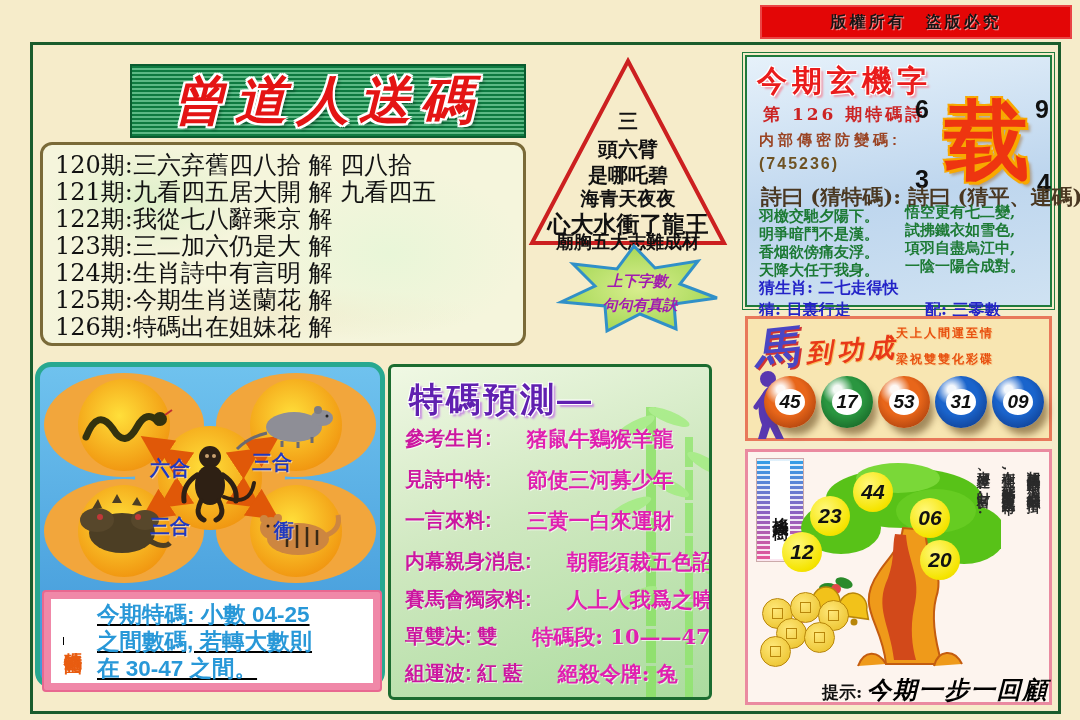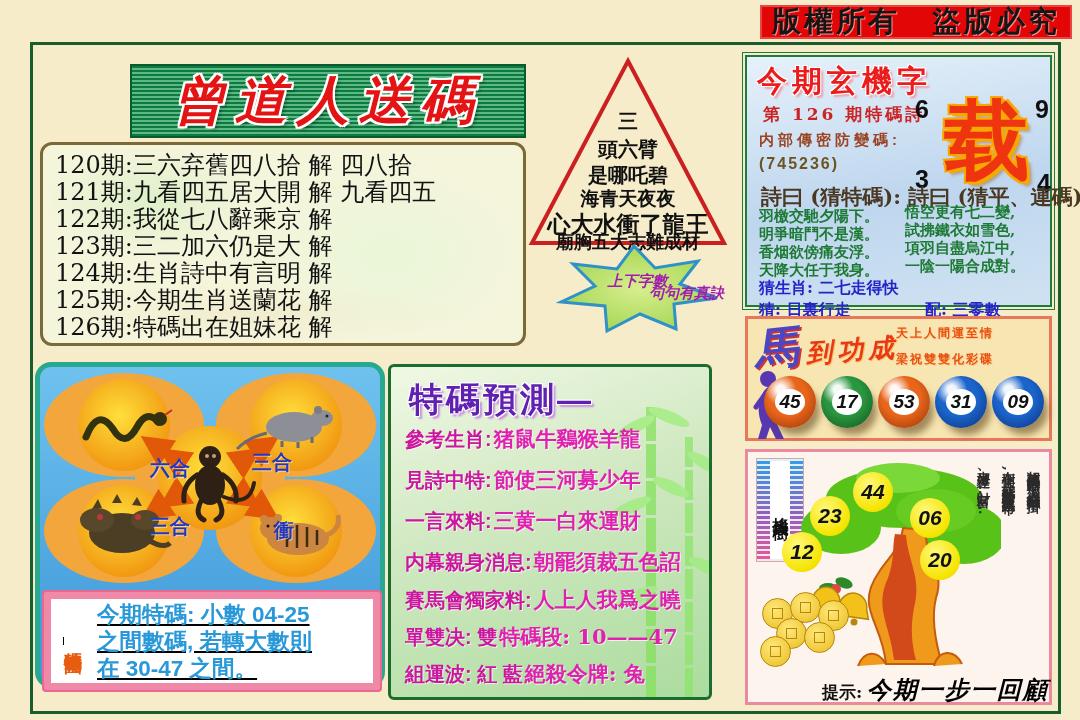--- a/index.html
+++ b/index.html
@@ -3,21 +3,21 @@
 <meta charset="utf-8">
 <style>
   html,body{margin:0;padding:0;}
   body{font-family:"Liberation Sans",sans-serif;}
   #page{position:relative;width:1080px;height:720px;background:#f6ecca;overflow:hidden;}
   .abs{position:absolute;}
 
   
   .copyright{left:760px;top:5px;width:312px;height:34px;background:#e30606;
     display:flex;align-items:center;justify-content:center;
-    color:#151515;font-weight:bold;font-size:29px;letter-spacing:3px;
+    color:#151515;font-weight:bold;font-size:16px;letter-spacing:3px;
     font-family:"DejaVu Serif",serif;
     text-shadow:1px 1px 0 rgba(255,255,255,.55);box-shadow:inset 0 0 0 2px rgba(255,255,255,.25);}
 
   
   .frame{left:30px;top:42px;width:1025px;height:666px;border:3px solid #1a5c2c;}
 
   
   .title-banner{left:130px;top:64px;width:392px;height:70px;
     background:repeating-linear-gradient(180deg,#0e7a40 0 2px,#5cb985 2px 4px);
     border:2px solid #0a5c30;display:flex;align-items:flex-end;justify-content:center;}
@@ -74,21 +74,21 @@
     box-shadow:6px 9px 7px -2px rgba(90,60,20,.55);}
   .ball .num{position:absolute;left:11px;top:13px;width:30px;height:26px;background:#fff;border-radius:50%;
     display:flex;align-items:center;justify-content:center;
     font-size:19px;font-weight:bold;font-style:italic;color:#111;}
 
   
   .predict{left:388px;top:364px;width:324px;height:336px;border:3px solid #1c6c30;border-radius:6px;
     background:linear-gradient(160deg,#f0f8e4,#cfe8c0 45%,#abdc9e);box-sizing:border-box;overflow:hidden;}
   .predict-title{position:absolute;left:18px;top:10px;font-size:34px;font-weight:bold;color:#6020b0;letter-spacing:3px;z-index:2;
     text-shadow:1px 1px 0 #fff,-1px -1px 0 #fff,1px -1px 0 #fff,-1px 1px 0 #fff,3px 3px 2px #c890e0;}
-  .p-row{position:absolute;left:14px;display:flex;gap:2px;z-index:2;white-space:nowrap;align-items:center;}
+  .p-row{position:absolute;left:14px;display:flex;gap:35px;z-index:2;white-space:nowrap;}
   .p-label{color:#cc16a0;font-size:20px;font-weight:bold;text-shadow:1px 1px 0 rgba(255,255,255,.7);}
   .p-value{color:#e020b0;font-size:21px;font-weight:bold;font-family:"DejaVu Serif",serif;text-shadow:1px 1px 0 rgba(255,255,255,.7);}
 
   
   .zodiac{left:35px;top:362px;width:350px;height:326px;border:5px solid #28a890;border-radius:16px;
     background:linear-gradient(180deg,#6fc2ee,#3e96d8);box-sizing:border-box;}
   .rel-label{position:absolute;color:#2038c0;font-weight:bold;font-size:20px;font-family:"DejaVu Serif",serif;z-index:3;
     text-shadow:1px 1px 0 rgba(255,255,255,.5);}
 
   
@@ -160,21 +160,21 @@
     <svg width="168" height="94" viewBox="0 0 168 94">
       <defs>
         <radialGradient id="starg" cx="50%" cy="50%" r="60%">
           <stop offset="0%" stop-color="#d8ee8e"></stop>
             <stop offset="100%" stop-color="#9ed44e"></stop>
         </radialGradient>
       </defs>
       <polygon fill="url(#starg)" stroke="#3090c8" stroke-width="3" points="161,54 118,60 120,85 84,70 51,87 49,62 5,58 39,42 17,20 61,25 78,2 99,24 142,17 124,40"></polygon>
     </svg>
     <div class="star-text" style="top:28px;">上下字數,</div>
-    <div class="star-text" style="top:40px;text-align:right;">句句有真訣</div>
+    <div class="star-text" style="top:52px;">句句有真訣</div>
   </div>
 
   <div class="abs mystery">
     <div class="mys-header">今期玄機字</div>
     <div class="mys-poemtitle">第 126 期特碼詩</div>
     <div class="mys-secret">内部傳密防變碼:</div>
     <div class="mys-code">(745236)</div>
     <div class="big-char">载</div>
     <div class="corner-num" style="left:168px;top:38px;">6</div>
     <div class="corner-num" style="left:288px;top:38px;">9</div>

